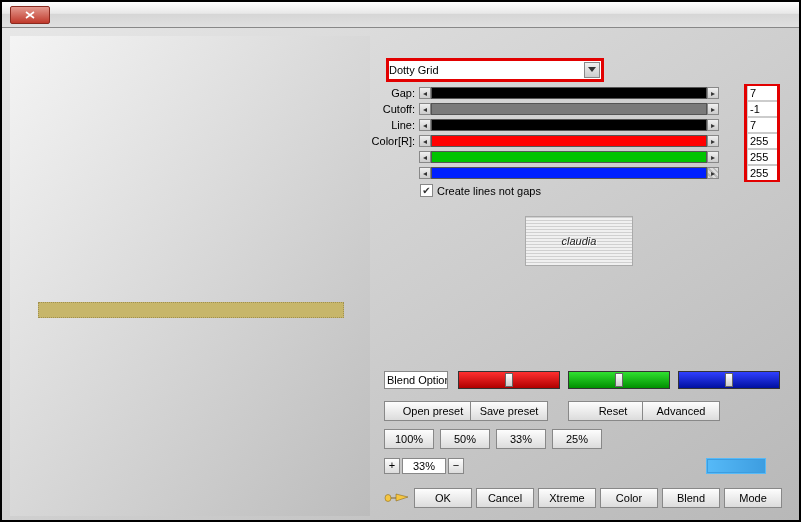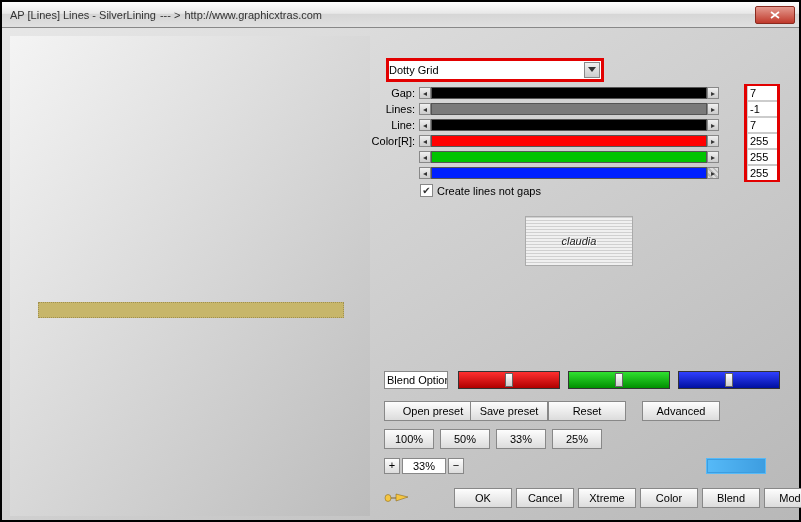--- a/index.html
+++ b/index.html
@@ -27,33 +27,28 @@
   .logo { position: absolute; left: 149px; top: 188px; width: 108px; height: 50px; background: repeating-linear-gradient(#d0d0d0 0 1px,#f0f0f0 1px 3px); border:1px solid #aaa; display:flex; align-items:center; justify-content:center; font-family: 'Comic Sans MS', cursive; font-size:16px; color:#222; font-style:italic; text-shadow:1px 1px 0 #fff; }
   .blend-sel { position:absolute; left:8px; top:343px; width:64px; height:18px; background:#fff; border:1px solid #888; display:flex; align-items:center; overflow:hidden; white-space:nowrap; }
   .rgb-slider { position:absolute; top:343px; width:102px; height:18px; border:1px solid #333; }
   .rgb-handle { position:absolute; top:1px; left:46px; width:8px; height:14px; background:linear-gradient(#fff,#ccc); border:1px solid #666; }
   .btn { position:absolute; height:20px; background:linear-gradient(#fdfdfd,#dcdcdc); border:1px solid #888; text-align:center; line-height:18px; cursor:pointer; color:#000; }
   .zoom-row { position:absolute; left:8px; top:430px; display:flex; align-items:center; }
   .zoom-btn { width:16px; height:16px; background:linear-gradient(#fdfdfd,#dcdcdc); border:1px solid #888; text-align:center; line-height:13px; }
   .zoom-val { width:44px; height:16px; background:#fff; border:1px solid #888; text-align:center; line-height:14px; margin:0 2px; }
   .swatch { position:absolute; left:330px; top:430px; width:60px; height:16px; background:linear-gradient(to right,#56baf8,#3d9de0); border:1px solid #56baf8; box-shadow: 0 0 0 1px #3d9de0 inset; }
   .hand-icon { position:absolute; left:8px; top:460px; width:26px; height:18px; }
-  .bottom-btn { width:58px; height:20px;margin-left:40px; }
+  .bottom-btn { width:58px; height:20px; }
 </style>
 </head>
 <body>
 
 <div class="window">
 
   <div class="titlebar">
-    <div class="title-text">
-      <span>AP [Lines]  Lines - SilverLining</span>
-      <span>--- &gt;</span>
-      <span>http://www.graphicxtras.com</span>
-    </div>
     <div class="close-btn">
       <svg width="10" height="8" viewBox="0 0 10 8">
           <path d="M1 1 L9 7 M9 1 L1 7" stroke="#fff" stroke-width="1.6"></path>
         </svg>
     </div>
   </div>
 
   <div class="content">
 
     <div class="preview-pane">
@@ -73,21 +68,21 @@
 
       <div class="slider-row" style="top:58px">
         <div class="slider-label">Gap:</div>
         <div class="slider-track">
           <div class="arrow-btn">◂</div>
           <div class="track-fill" style="background:#000"></div>
           <div class="arrow-btn">▸</div>
         </div>
       </div>
       <div class="slider-row" style="top:74px">
-        <div class="slider-label">Lines:</div>
+        <div class="slider-label">Cutoff:</div>
         <div class="slider-track">
           <div class="arrow-btn">◂</div>
           <div class="track-fill" style="background:#7a7a7a"></div>
           <div class="arrow-btn">▸</div>
         </div>
       </div>
       <div class="slider-row" style="top:90px">
         <div class="slider-label">Line:</div>
         <div class="slider-track">
           <div class="arrow-btn">◂</div>
@@ -147,21 +142,21 @@
         </div>
       <div class="rgb-slider" style="left:192px; background:linear-gradient(#30e030,#009000)">
           <div class="rgb-handle"></div>
         </div>
       <div class="rgb-slider" style="left:302px; background:linear-gradient(#3040ff,#0010a0)">
           <div class="rgb-handle"></div>
         </div>
 
       <div class="btn" style="left:8px; top:373px; width:98px">Open preset</div>
       <div class="btn" style="left:94px; top:373px; width:78px">Save preset</div>
-      <div class="btn" style="left:172px; top:373px; width:78px">Reset</div>
+      <div class="btn" style="left:192px; top:373px; width:90px">Reset</div>
       <div class="btn" style="left:266px; top:373px; width:78px">Advanced</div>
 
       <div class="btn" style="left:8px; top:401px; width:50px">100%</div>
       <div class="btn" style="left:64px; top:401px; width:50px">50%</div>
       <div class="btn" style="left:120px; top:401px; width:50px">33%</div>
       <div class="btn" style="left:176px; top:401px; width:50px">25%</div>
 
       <div class="zoom-row">
         <div class="zoom-btn">+</div>
         <div class="zoom-val">33%</div>

